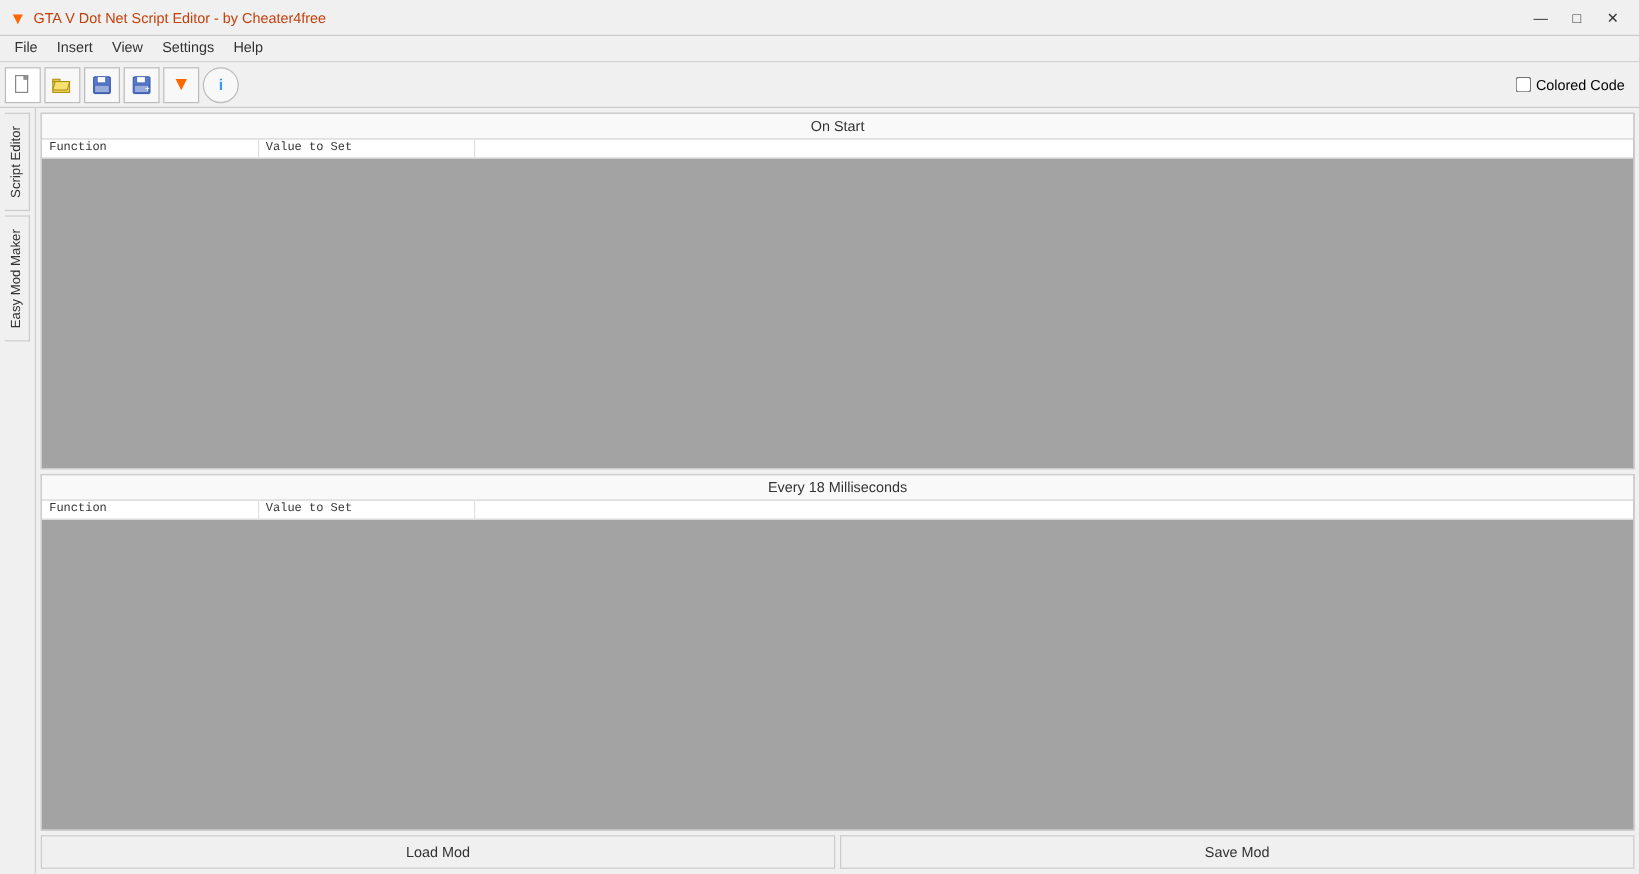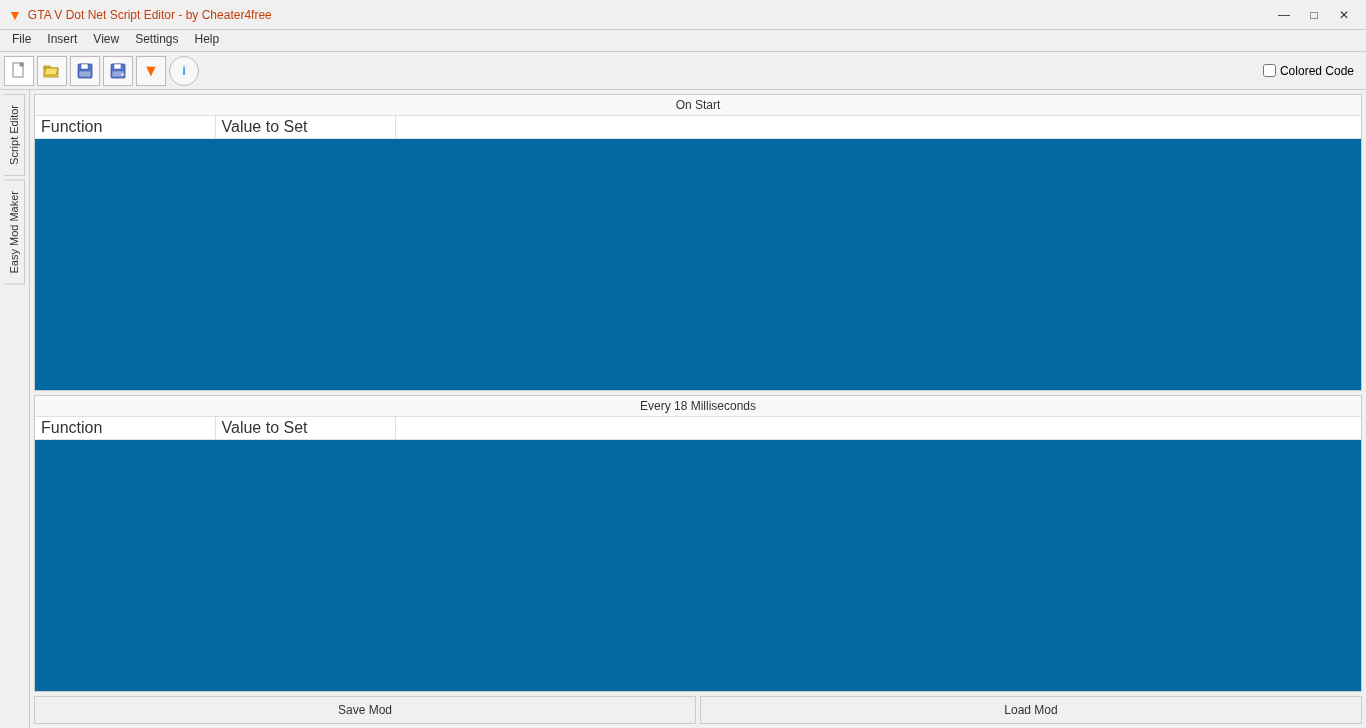--- a/index.html
+++ b/index.html
@@ -150,41 +150,42 @@
       flex: 1;
       gap: 4px;
     }
 
     
     .panel {
       flex: 1;
       display: flex;
       flex-direction: column;
       border: 1px solid #ccc;
-      background: #0369a1;
+      background: #a3a3a3;
     }
     .panel-header {
       text-align: center;
       padding: 3px;
       font-size: 12px;
       color: #333;
       background: #f9f9f9;
       border-bottom: 1px solid #e0e0e0;
     }
     .panel-body {
       flex: 1;
       overflow: auto;
       position: relative;
     }
 
     
     .panel-table {
       width: 100%;
       border-collapse: collapse;
-      font-size: 16px;
+      font-size: 10px;
+      font-family: Liberation Mono, monospace;
     }
     .panel-table th {
       text-align: left;
       padding: 2px 6px;
       font-weight: normal;
       color: #333;
       border-bottom: 1px solid #e0e0e0;
       border-right: 1px solid #e0e0e0;
       background: white;
     }
@@ -320,16 +321,16 @@
             </tr>
           </thead>
           <tbody></tbody>
         </table>
       </div>
     </div>
 
   </div>
 
   <div id="button-row">
+    <button class="bottom-btn">Load Mod</button>
     <button class="bottom-btn">Save Mod</button>
-    <button class="bottom-btn">Load Mod</button>
   </div>
 </div>
 
 </body></html>

